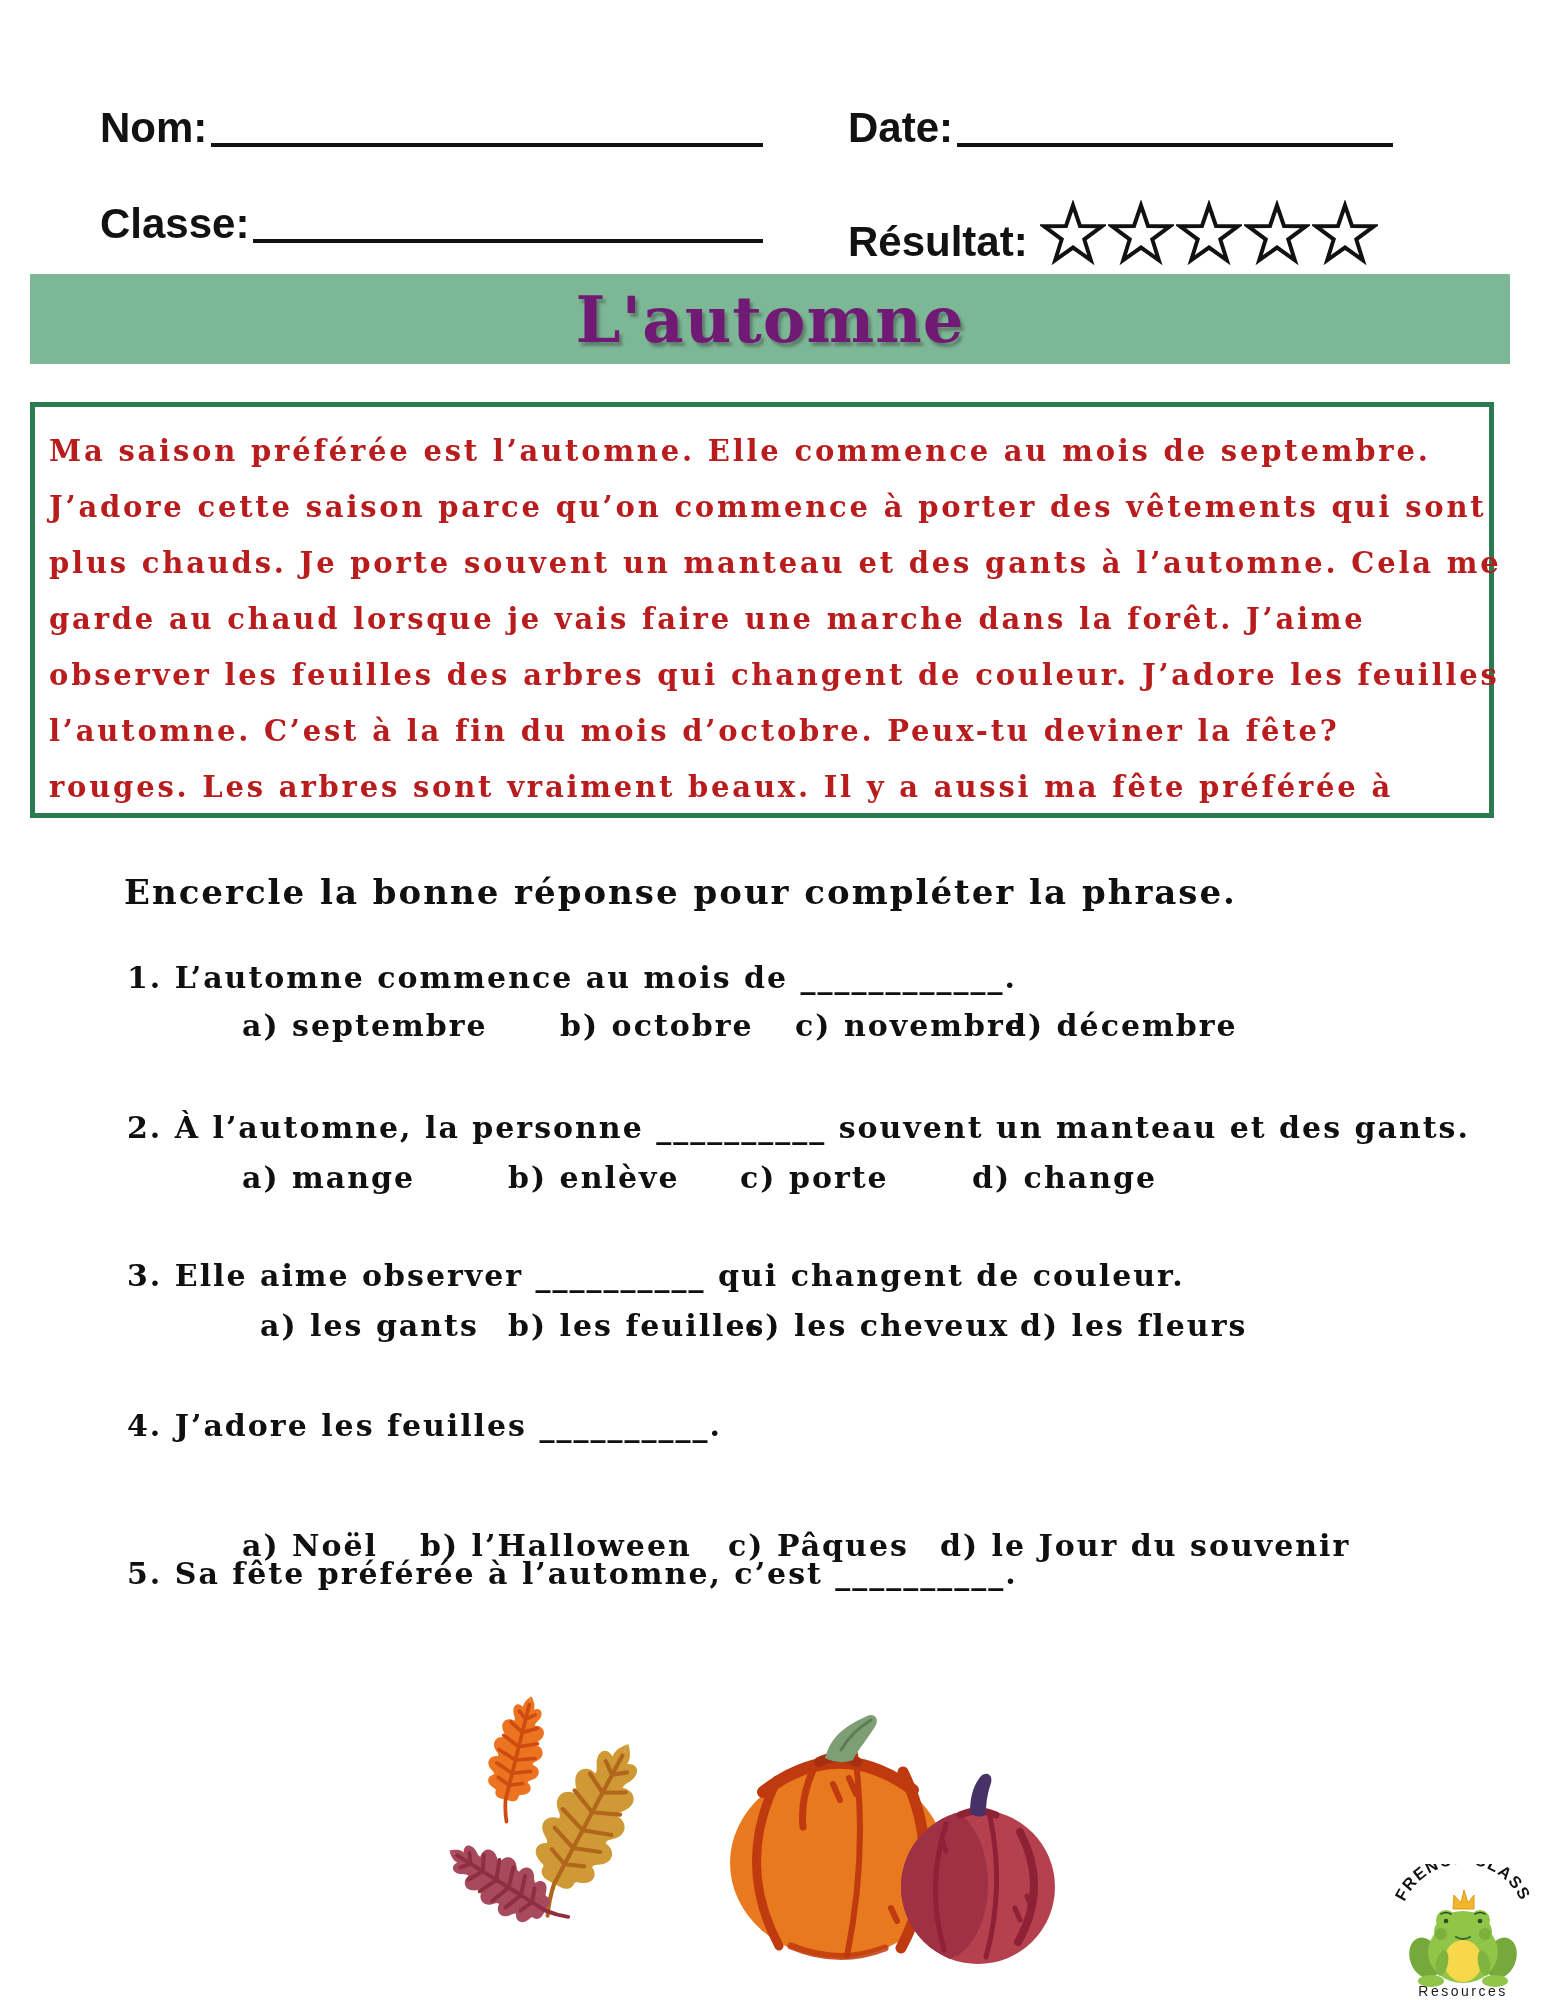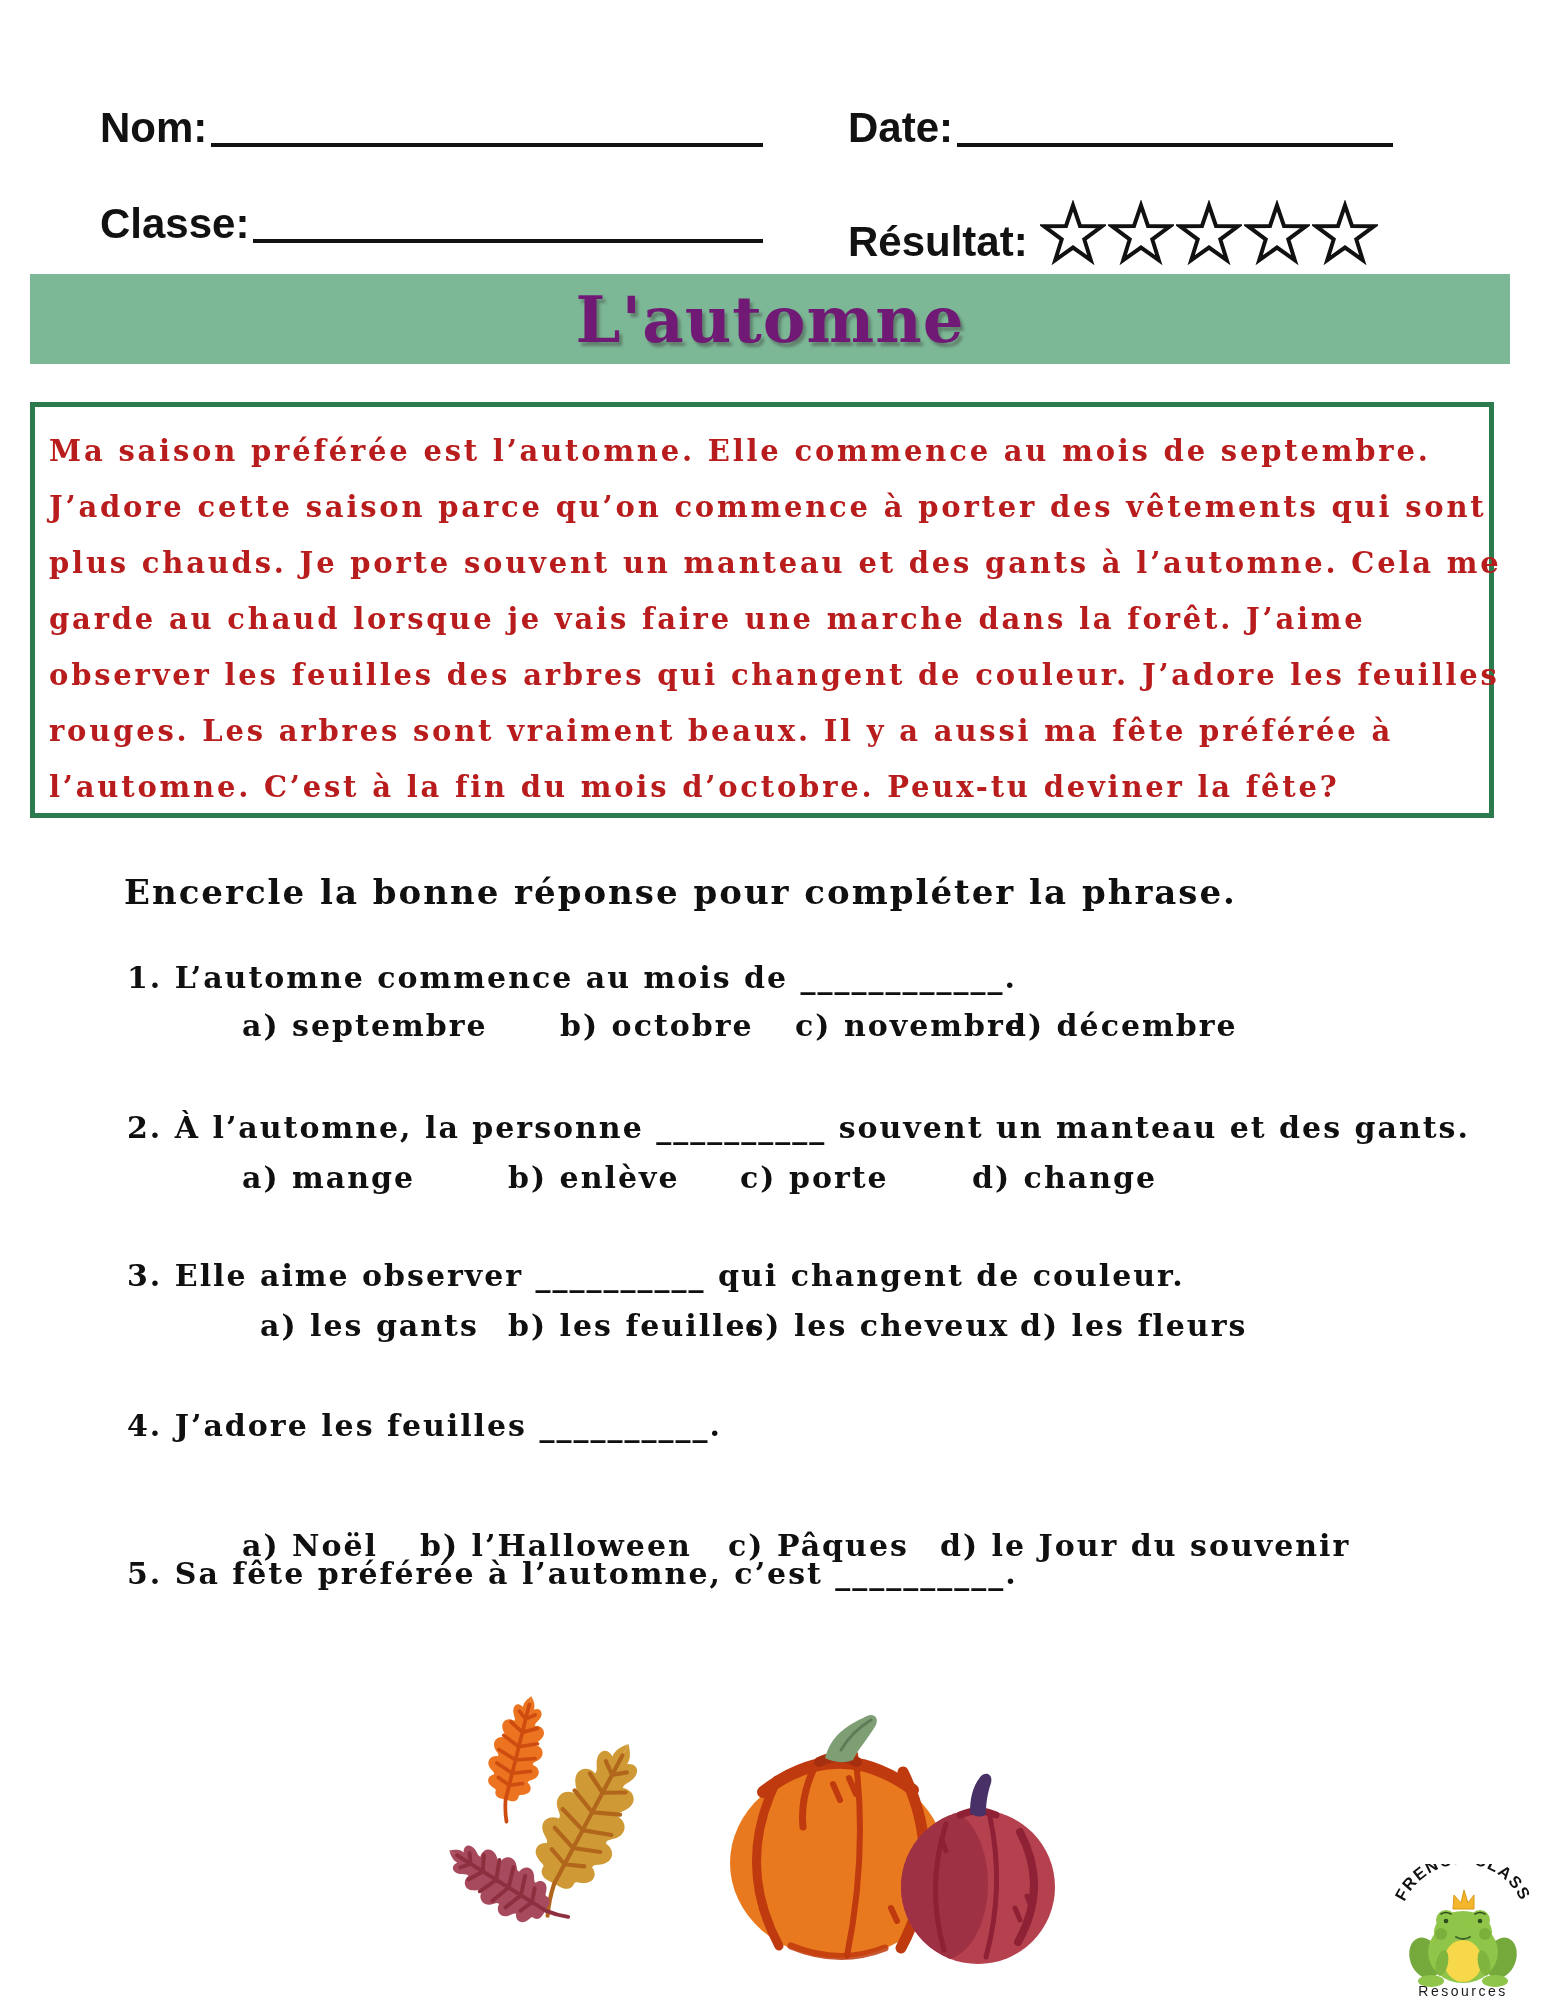--- a/index.html
+++ b/index.html
@@ -81,22 +81,22 @@
   <div class="banner" style="background:#7cb896;">
     <span class="banner-title">L'automne</span>
   </div>
 
   <div class="reading-box">
     <div class="para-line">Ma saison préférée est l’automne. Elle commence au mois de septembre.</div>
     <div class="para-line">J’adore cette saison parce qu’on commence à porter des vêtements qui sont</div>
     <div class="para-line">plus chauds. Je porte souvent un manteau et des gants à l’automne. Cela me</div>
     <div class="para-line">garde au chaud lorsque je vais faire une marche dans la forêt. J’aime</div>
     <div class="para-line">observer les feuilles des arbres qui changent de couleur. J’adore les feuilles</div>
+    <div class="para-line">l’automne. C’est à la fin du mois d’octobre. Peux-tu deviner la fête?</div>
     <div class="para-line">rouges. Les arbres sont vraiment beaux. Il y a aussi ma fête préférée à</div>
-    <div class="para-line">l’automne. C’est à la fin du mois d’octobre. Peux-tu deviner la fête?</div>
   </div>
 
   <div class="instruction serif-b">Encercle la bonne réponse pour compléter la phrase.</div>
 
   <div class="q-line serif-b" style="top:960px;">
     <span>1.</span>
     <span>L’automne commence au mois de ____________.</span>
   </div>
   <div class="opt-row" style="top:1008px;">
     <span class="opt serif-b" style="left:242px;">a) septembre</span>

